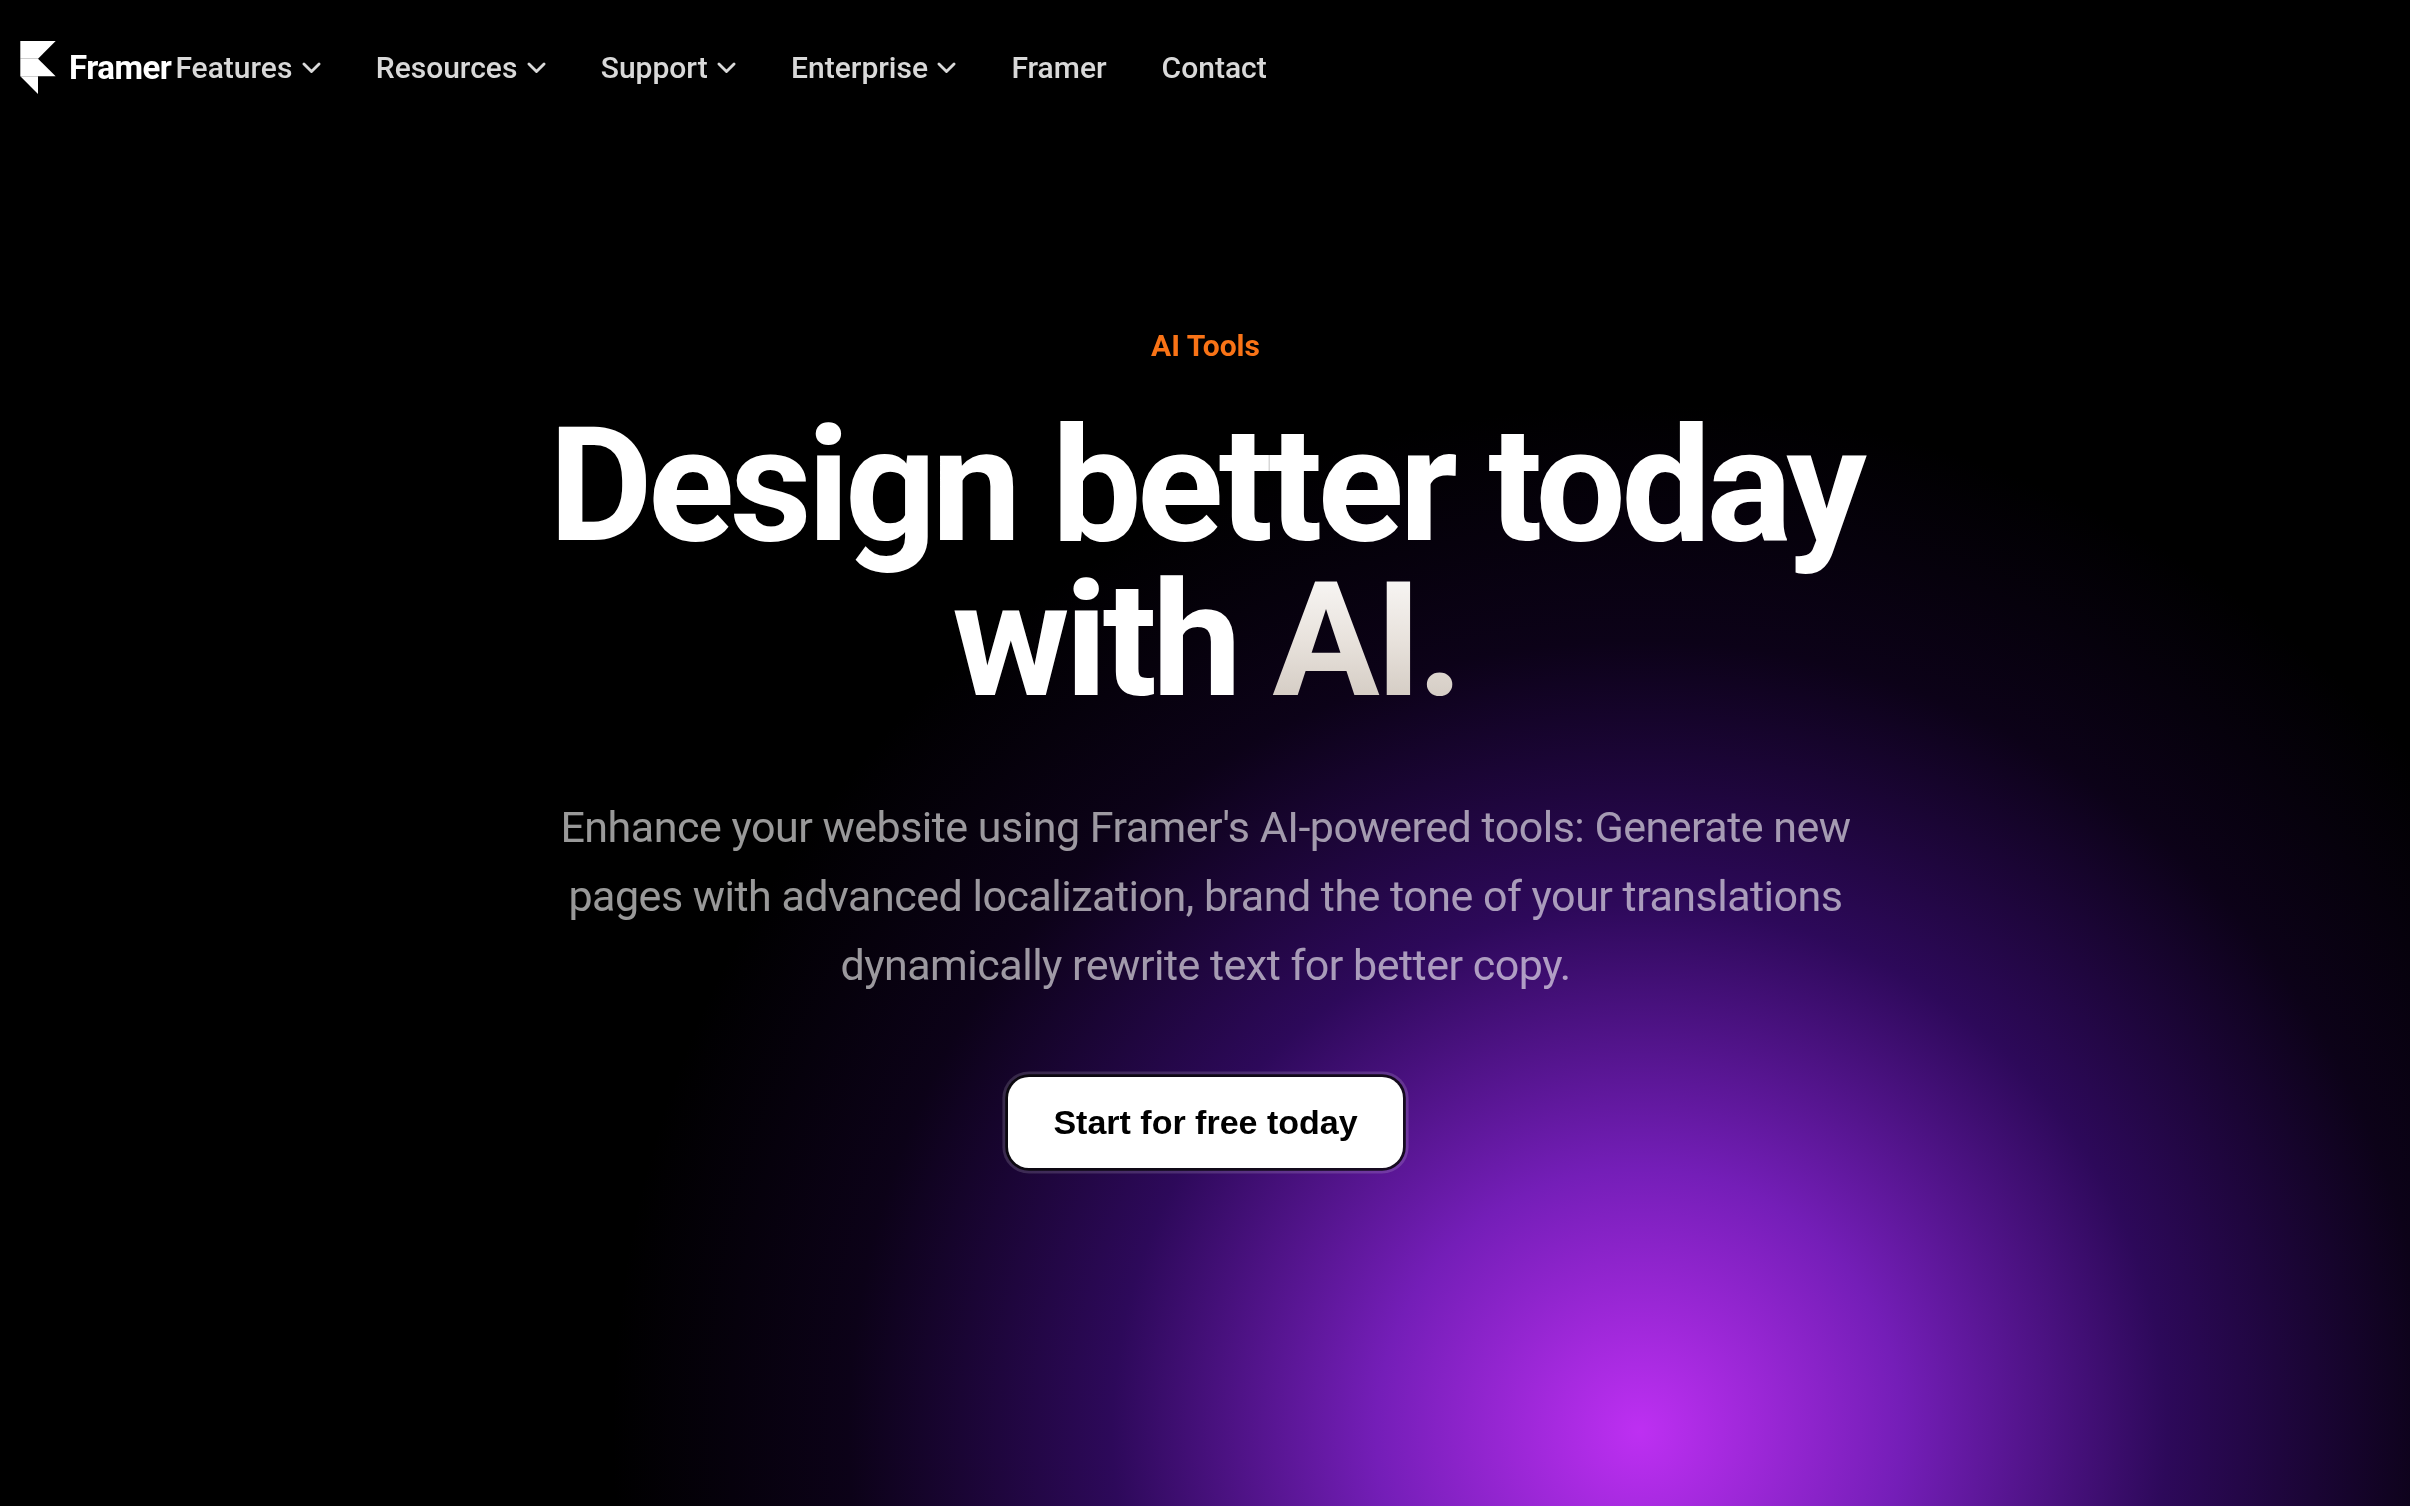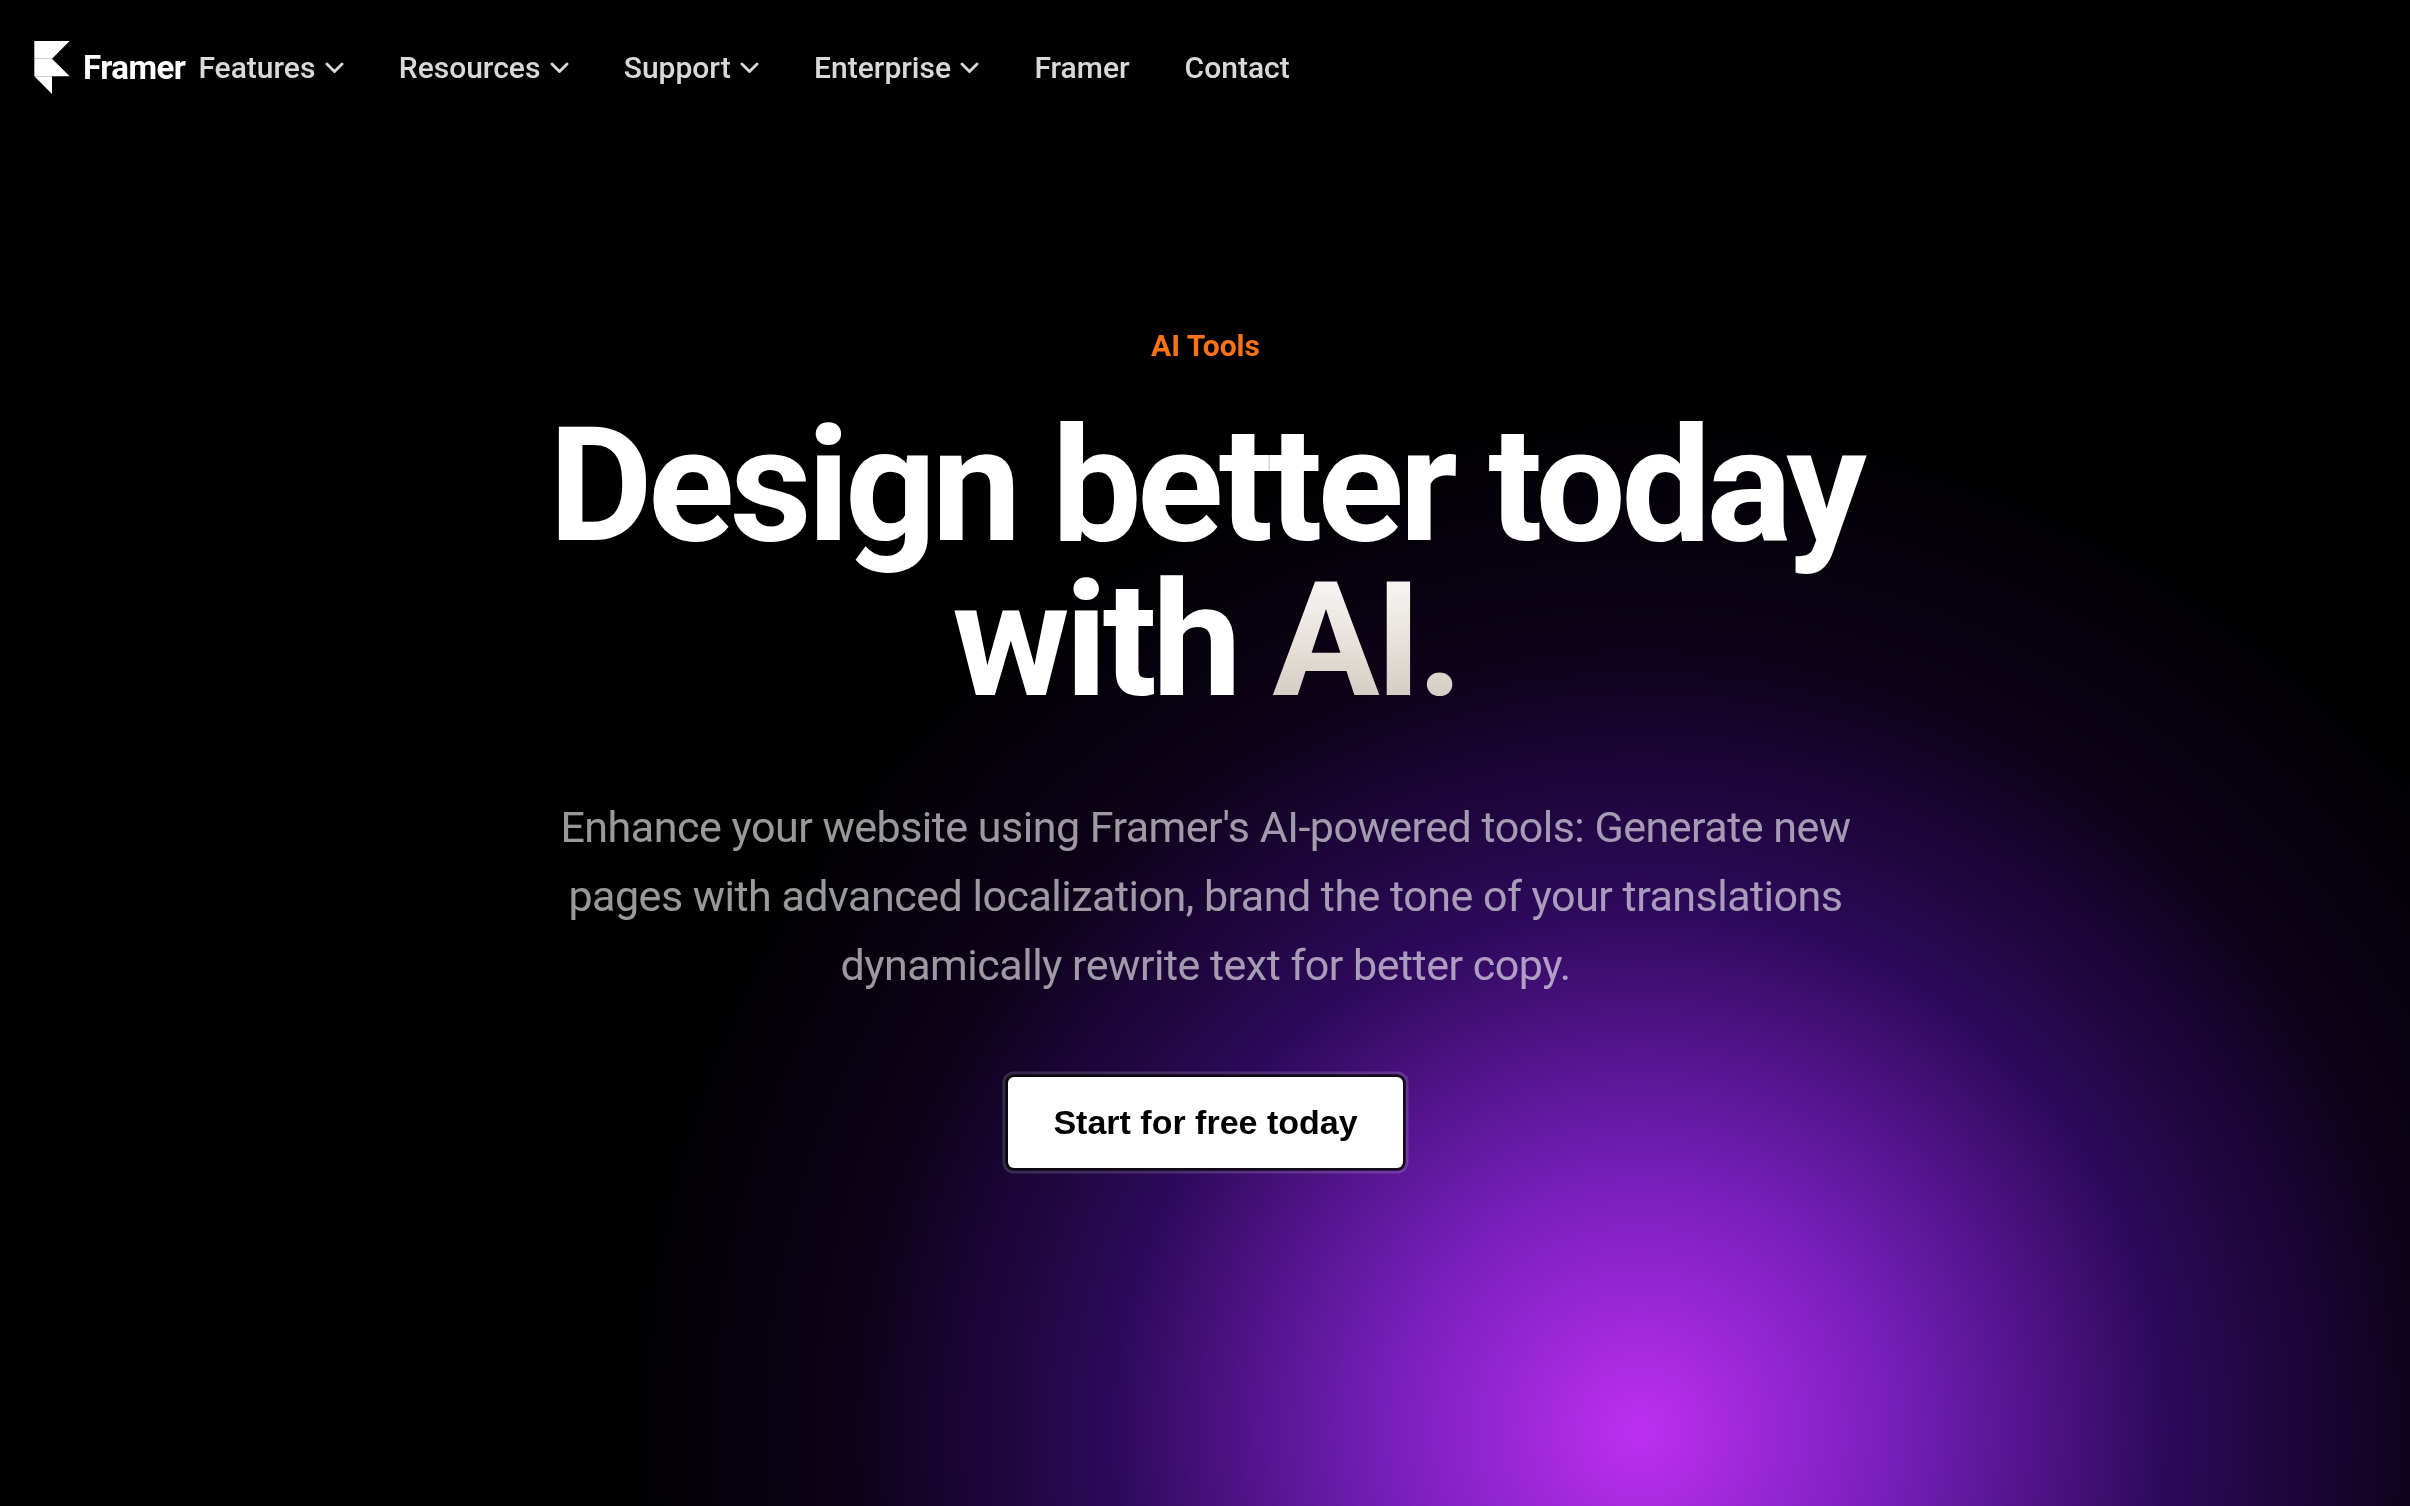--- a/index.html
+++ b/index.html
@@ -24,22 +24,22 @@
   width: 100%;
   height: 100%;
   background: radial-gradient(ellipse 1318px 1318px at 68% 95%, rgba(200, 50, 255, 0.95) 0%, rgba(155, 40, 245, 0.75) 20%, rgba(100, 20, 200, 0.45) 40%, rgba(60, 10, 120, 0.2) 60%, transparent 78%);
   z-index: 0;
 }
 
 .navbar {
   position: relative;
   z-index: 10;
   display: flex;
-  padding: 41px 34px;
-  gap: 13px;
+  padding: 41px 20px;
+  gap: 4px;
 }
 
 .logo-group {
   display: flex;
   align-items: center;
   gap: 13px;
 }
 
 .logo-icon {
   width: 36px;
@@ -123,21 +123,21 @@
   margin-bottom: 77px;
   letter-spacing: -0.5px;
 }
 
 .cta-button {
   background: #fff;
   color: #000;
   font-size: 34px;
   font-weight: 700;
   padding: 26px 45px;
-  border-radius: 6px;
+  border-radius: 21px;
   border: none;
   cursor: pointer;
   box-shadow: 0 0 0 2.8px rgba(0,0,0,0.8), 0 0 0 5.6px rgba(255,255,255,0.15);
 }
 </style>
 </head>
 <body>
 
 <div class="bg-gradient"></div>
 

